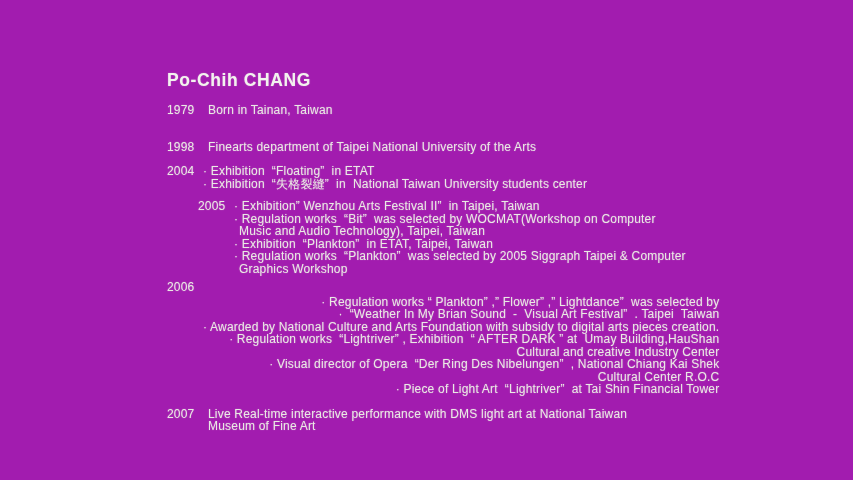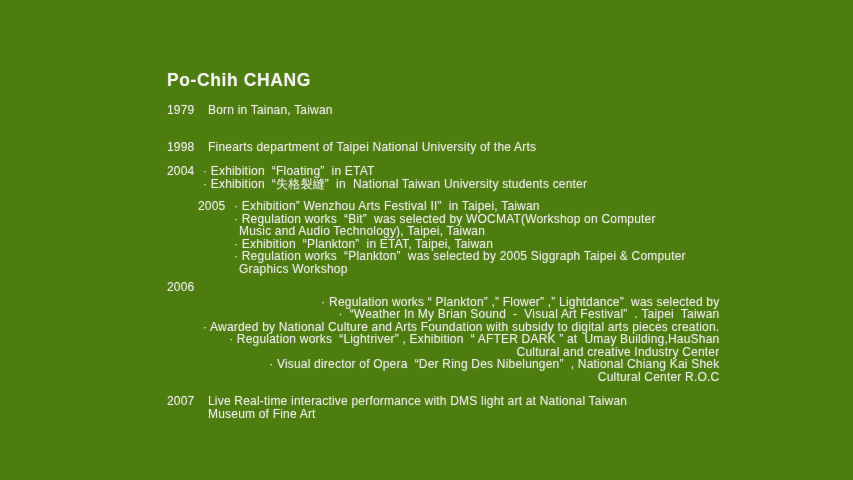--- a/index.html
+++ b/index.html
@@ -1,19 +1,19 @@
 <!DOCTYPE html>
 <html><head>
 <meta charset="utf-8">
 <style>
   html,body{margin:0;padding:0;background:#000;}
   .frame{
     position:relative;
     width:853px;height:480px;
-    background:#4d7c0f;
+    background:#a21caf;
     overflow:hidden;
     font-family:"Liberation Sans", sans-serif;
   }
   .cv{
     position:absolute;
     left:167px;top:70px;
     color:#eae9e5;
     text-shadow:0 0 1.5px rgba(240,240,228,.40);
   }
   .title{
@@ -85,20 +85,21 @@
         <div class="entry own-line">
           <div class="year">2006</div>
           <div class="content">
             <div class="line bullet">· Regulation works “ Plankton” ,” Flower” ,” Lightdance”  was selected by</div>
             <div class="line bullet">·  “Weather In My Brian Sound  -  Visual Art Festival”  . Taipei  Taiwan</div>
             <div class="line bullet">· Awarded by National Culture and Arts Foundation with subsidy to digital arts pieces creation.</div>
             <div class="line bullet">· Regulation works  “Lightriver” , Exhibition  “ AFTER DARK ” at  Umay Building,HauShan</div>
             <div class="line plain">Cultural and creative Industry Center</div>
             <div class="line bullet">· Visual director of Opera  “Der Ring Des Nibelungen”  , National Chiang Kai Shek</div>
             <div class="line plain">Cultural Center R.O.C</div>
+            <div class="line bullet">· Piece of Light Art  “Lightriver”  at Tai Shin Financial Tower</div>
           </div>
         </div>
         <div class="entry">
           <div class="year">2007</div>
           <div class="content">
             <div class="line plain">Live Real-time interactive performance with DMS light art at National Taiwan</div>
             <div class="line plain">Museum of Fine Art</div>
           </div>
         </div>
       </div>

